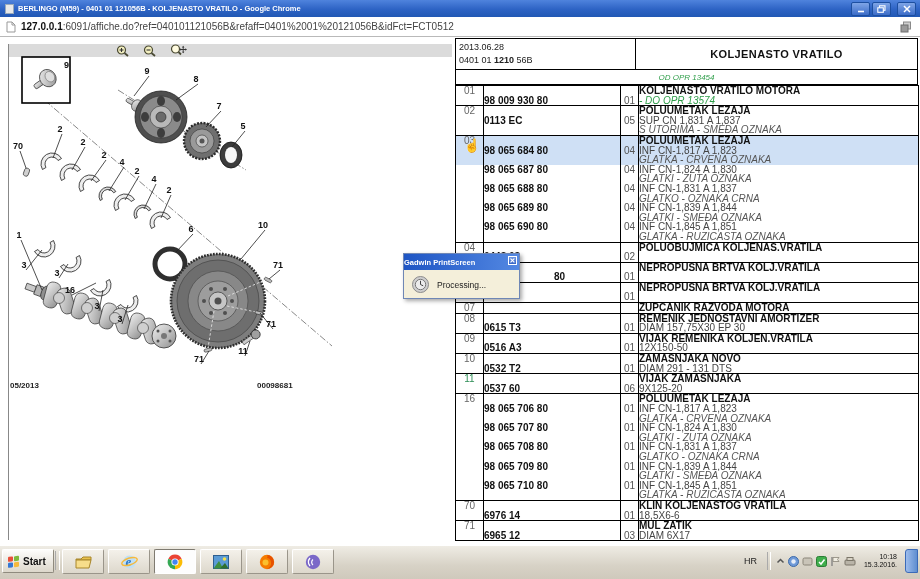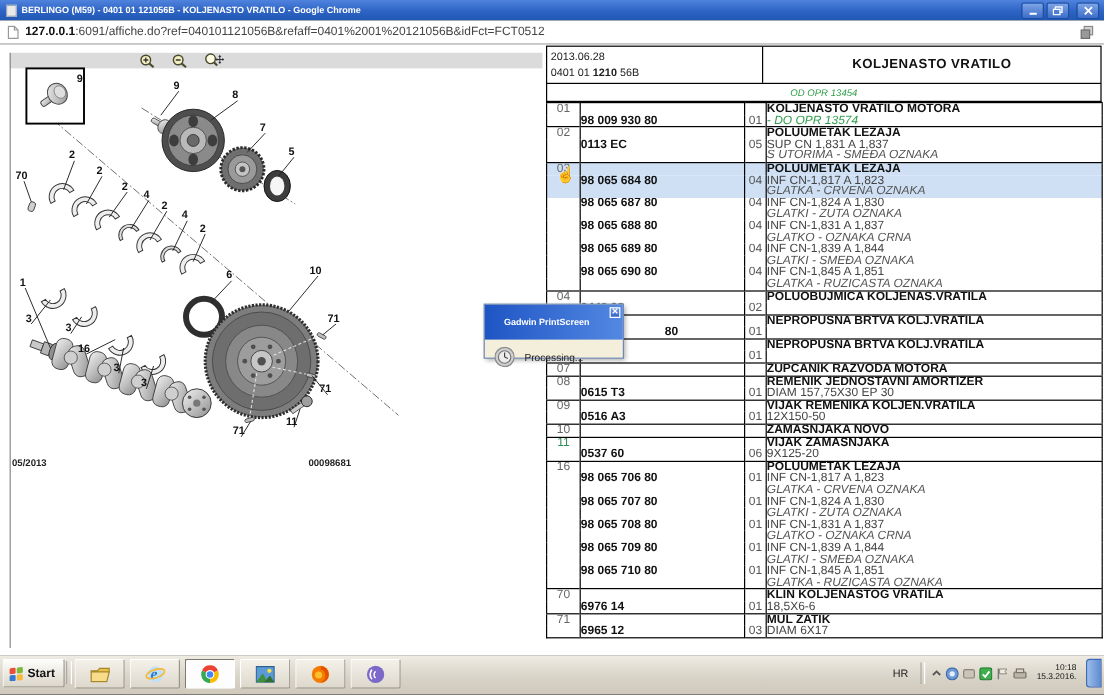--- a/index.html
+++ b/index.html
@@ -44,22 +44,22 @@
   tr.gt td{border-top:1px solid #000;}
   tr.hl td{background:#cfe0f5;}
   .d-b{font-weight:bold;color:#111;}
   .d-p{color:#444;}
   .d-i{font-style:italic;color:#555;}
   .d-g{font-style:italic;color:#2f9e4a;}
   #hand-cursor{left:464px;top:138px;font-size:13px;color:#111;text-shadow:0 0 1px #fff;}
   
   #dialog{left:403px;top:253px;width:117px;height:46px;border:1px solid #6f87b5;box-sizing:border-box;
     box-shadow:2px 2px 4px rgba(0,0,0,.35);background:#f4efda;}
-  #dlg-title{height:29px;background:linear-gradient(90deg,#1e55c4,#5388e2);display:flex;align-items:center;
-    color:#fff;font-size:7.5px;font-weight:bold;padding-left:16px;text-align:center;}
+  #dlg-title{height:16px;background:linear-gradient(90deg,#1e55c4,#5388e2);display:flex;align-items:center;
+    color:#fff;font-size:7.5px;font-weight:bold;padding-left:0;text-align:center;}
   #dlg-close{position:absolute;right:2px;top:2px;width:9px;height:9px;background:linear-gradient(180deg,#6f97e2,#3565c6);
     border:1px solid #fff;box-sizing:border-box;color:#fff;font-size:7px;line-height:7px;text-align:center;font-weight:bold;}
   #dlg-body{display:flex;align-items:center;gap:8px;padding:6px 0 0 8px;font-size:8.5px;color:#222;}
   
   #taskbar{left:0;top:545px;width:920px;height:34px;background:linear-gradient(180deg,#efece4,#d7d2c6 60%,#cfc9bc);
     border-top:1px solid #fff;box-sizing:border-box;}
   #start-btn{position:absolute;left:2px;top:3px;height:22px;padding:0 7px 0 4px;display:flex;align-items:center;gap:3px;
     background:linear-gradient(180deg,#fdfdfb,#dcd7cb);border:1px solid #8f8a7e;border-top-color:#fff;border-left-color:#fff;
     border-radius:2px;font-size:10px;font-weight:bold;color:#111;}
   #ql-sep{position:absolute;left:55px;top:5px;width:3px;height:19px;border-left:1px solid #aaa;border-right:1px solid #fff;}
@@ -524,20 +524,26 @@
         <td class="cell-no"></td>
         <td class="cell-ref">0516 A3</td>
         <td class="cell-qty">01</td>
         <td class="cell-desc d-p">12X150-50</td>
       </tr>
       <tr class="gt">
         <td class="cell-no">10</td>
         <td class="cell-ref"></td>
         <td class="cell-qty"></td>
         <td class="cell-desc d-b">ZAMAŠNJAKA NOVO</td>
+      </tr>
+      <tr>
+        <td class="cell-no"></td>
+        <td class="cell-ref">0532 T2</td>
+        <td class="cell-qty">01</td>
+        <td class="cell-desc d-p">DIAM 291 - 131 DTS</td>
       </tr>
       <tr class="gt">
         <td class="cell-no green-no">11</td>
         <td class="cell-ref"></td>
         <td class="cell-qty"></td>
         <td class="cell-desc d-b">VIJAK ZAMAŠNJAKA</td>
       </tr>
       <tr>
         <td class="cell-no"></td>
         <td class="cell-ref">0537 60</td>

